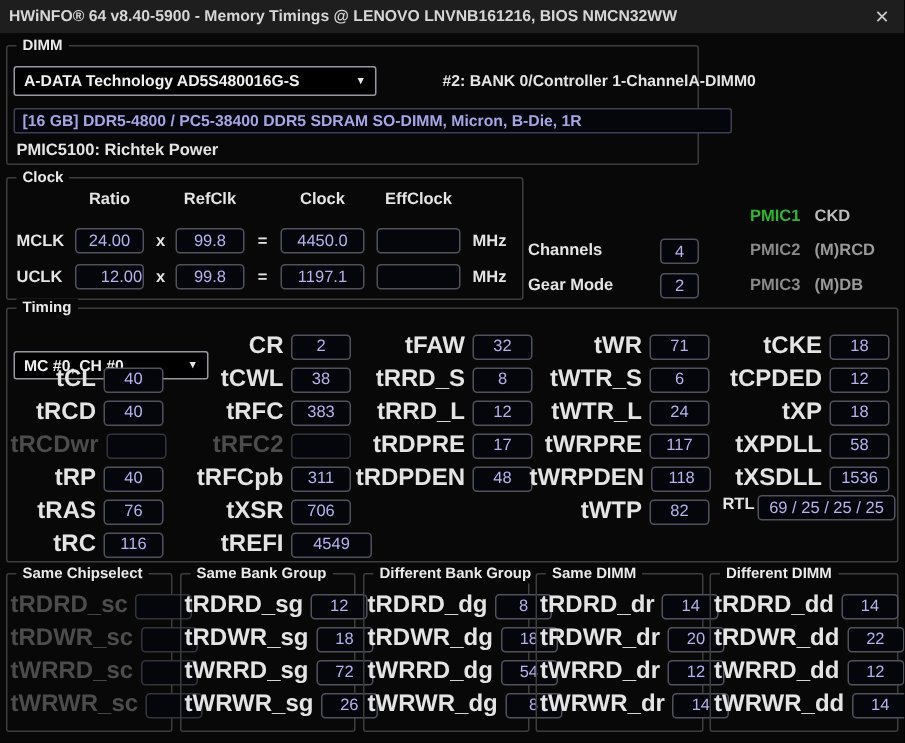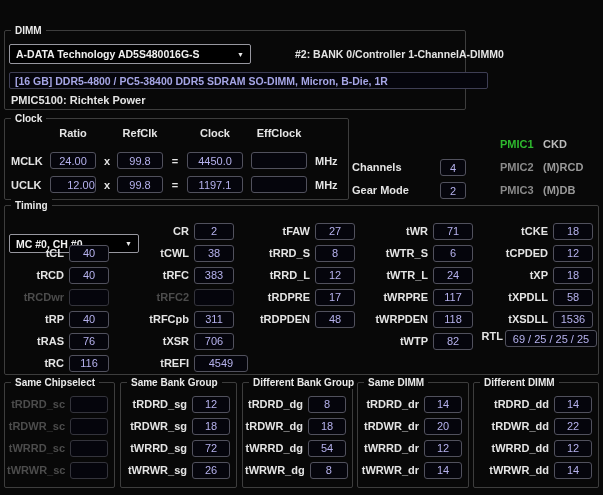--- a/index.html
+++ b/index.html
@@ -37,21 +37,21 @@
   }
   .txt { position:absolute; white-space:nowrap; font-weight:bold; }
   .tbox {
     display:inline-flex; align-items:center; justify-content:center;
     flex:0 0 auto; width:40px; height:17px; background:#05050c;
     border:1px solid #51515d; border-radius:3px; color:#b6b2ee;
     font-size:11px; font-weight:normal;
   }
   .tbox.wide { width:54px; margin-right:-14px; }
   .trow { display:flex; align-items:center; height:22px; gap:5px; }
-  .tlabel { flex:1 1 auto; text-align:right; font-weight:bold; color:#e4e4e4; white-space:nowrap; font-size:11px; }
+  .tlabel { flex:1 1 auto; text-align:right; font-weight:bold; color:#e4e4e4; white-space:nowrap; font-size:16px; }
   .trow.off .tlabel { color:#4c4c4c; }
   .trow.off .tbox { border-color:#34343c; color:#4c4c4c; }
   .tcol { position:absolute; top:14px; display:flex; flex-direction:column; }
   .grows { position:absolute; top:10px; left:2px; right:6px; display:flex; flex-direction:column; }
   .grows .tbox { width:38px; }
   
   .chead { position:absolute; top:8px; text-align:center; font-weight:bold; }
   .clock-row { position:absolute; left:0; right:0; height:18px; }
   .clock-row .cl { position:absolute; font-weight:bold; }
   .cbox {
@@ -73,20 +73,24 @@
   .pmic-tag.first { color:#bcbcbc; }
   .rtl-row { position:absolute; left:456px; top:124px; width:136px; height:22px; display:flex; gap:2px; }
   .rtl-row .tlabel { font-size:11px; }
   .rtl-row .tbox { width:92px; }
 </style>
 </head>
 <body>
 
 <div class="window">
 
+  <div class="titlebar">
+    <span class="title">HWiNFO® 64 v8.40-5900 - Memory Timings @ LENOVO LNVNB161216, BIOS NMCN32WW</span>
+    <span class="close">✕</span>
+  </div>
 
   <div class="gbox" style="left:4px; top:30px; width:462px; height:80px;">
     <span class="legend">DIMM</span>
     <div class="dropdown" style="left:4px; top:13px; width:242px; height:20px;">
       <span>A-DATA Technology AD5S480016G-S</span>
       <span class="caret">▼</span>
     </div>
     <span class="txt" style="left:290px; top:17px; font-size:10.5px;">#2: BANK 0/Controller 1-ChannelA-DIMM0</span>
     <div class="info-box" style="left:4px; top:41px; width:479px; height:17px;">
       <span>[16 GB] DDR5-4800 / PC5-38400 DDR5 SDRAM SO-DIMM, Micron, B-Die, 1R</span>
@@ -194,21 +198,21 @@
           <span class="tbox">706</span>
         </div>
         <div class="trow">
           <span class="tlabel">tREFI</span>
           <span class="tbox wide">4549</span>
         </div>
       </div>
     <div class="tcol" style="left:230px; width:120px;">
         <div class="trow">
           <span class="tlabel">tFAW</span>
-          <span class="tbox">27</span>
+          <span class="tbox">32</span>
         </div>
         <div class="trow">
           <span class="tlabel">tRRD_S</span>
           <span class="tbox">8</span>
         </div>
         <div class="trow">
           <span class="tlabel">tRRD_L</span>
           <span class="tbox">12</span>
         </div>
         <div class="trow">

